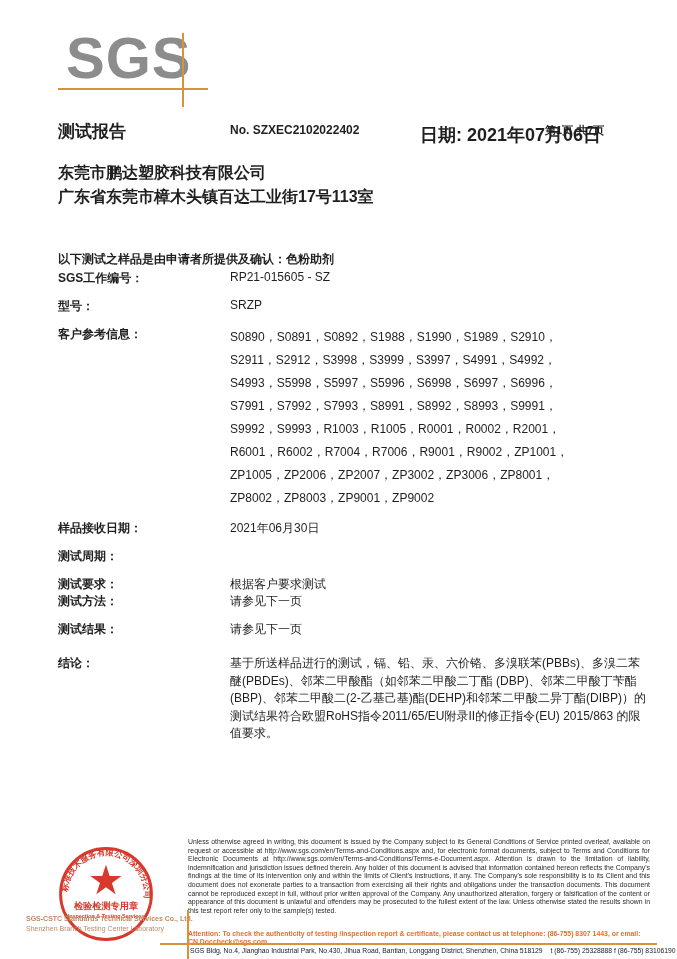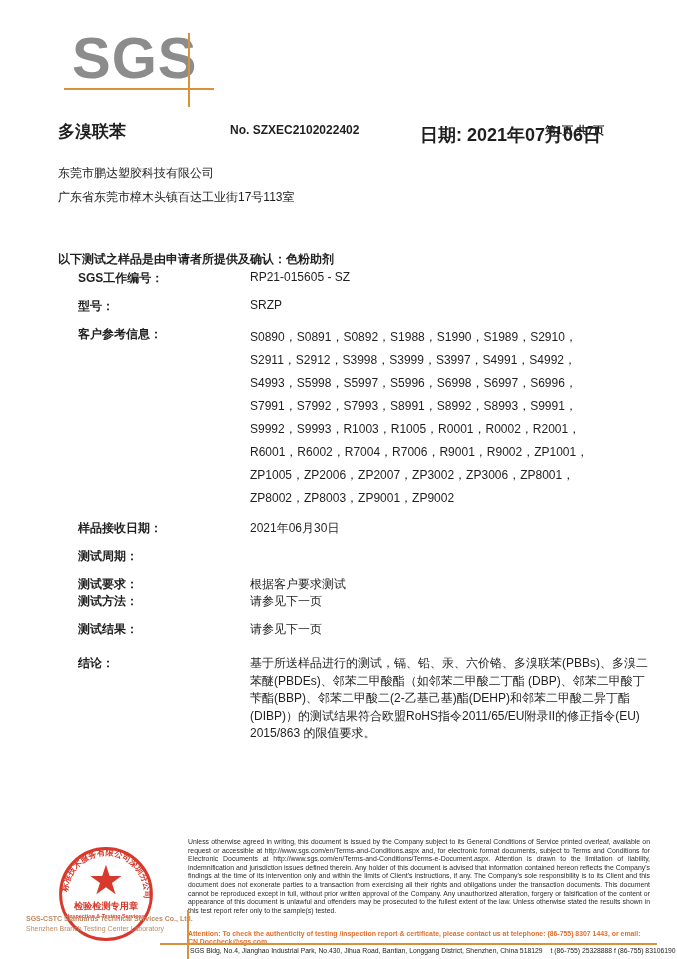--- a/index.html
+++ b/index.html
@@ -8,38 +8,38 @@
     --logo-gray:#8c8c8c;
     --attention:#e2702d;
     --ink:#1f1f1f;
   }
   *{margin:0;padding:0;box-sizing:border-box;}
   html,body{background:#ffffff;}
   body{font-family:"Liberation Sans", sans-serif;color:var(--ink);}
   .page{position:relative;width:677px;height:959px;background:#fff;overflow:hidden;}
 
   
-  .logo-wrap{position:absolute;left:64px;top:30px;width:160px;height:80px;}
+  .logo-wrap{position:absolute;left:58px;top:30px;width:160px;height:80px;}
   .logo-text{position:absolute;left:8px;top:-6px;font-size:58px;font-weight:700;color:var(--logo-gray);letter-spacing:1px;font-family:"Liberation Sans",sans-serif;}
   .crop-h{position:absolute;left:0;top:58px;width:150px;height:2px;background:var(--accent);}
   .crop-v{position:absolute;left:124px;top:3px;width:2px;height:74px;background:var(--accent);}
 
   
   .title-row{position:absolute;left:58px;top:120px;width:580px;height:22px;}
   .doc-title{position:absolute;left:0;top:0;font-size:17px;font-weight:700;}
   .doc-no{position:absolute;left:172px;top:3px;font-size:12px;font-weight:700;}
   .doc-date{position:absolute;left:362px;top:3px;font-size:18px;font-weight:700;}
   .doc-pages{position:absolute;left:487px;top:3px;font-size:11px;font-weight:700;}
 
-  .applicant{position:absolute;left:58px;top:161px;font-size:12px;font-weight:400;line-height:24px;}
+  .applicant{position:absolute;left:58px;top:161px;font-size:16px;font-weight:700;line-height:24px;}
 
   
   .body-block{position:absolute;left:58px;top:251px;width:592px;font-size:12px;}
   .intro-line{font-weight:600;margin-bottom:2px;}
-  .row{display:flex;align-items:flex-start;margin-left:20px;}
+  .row{display:flex;align-items:flex-start;}
   .row .lbl{width:172px;flex:0 0 172px;font-weight:600;}
   .row .val{flex:1;font-weight:400;}
   .row.mb{margin-bottom:11px;}
   .ref-lines .ref-line{line-height:23px;}
   .gap6{height:6px;}
   .gap10{height:10px;}
   .conclusion{line-height:17.5px;width:424px;}
 
   
   .footer{position:absolute;left:0;top:830px;width:677px;height:129px;font-family:"Liberation Sans",sans-serif;}
@@ -62,21 +62,21 @@
 
 <div class="page">
 
   <div class="logo-wrap">
     <div class="logo-text">SGS</div>
     <div class="crop-h"></div>
     <div class="crop-v"></div>
   </div>
 
   <div class="title-row">
-    <div class="doc-title">多溴联苯</div>
+    <div class="doc-title">测试报告</div>
     <div class="doc-no">No. SZXEC2102022402</div>
     <div class="doc-date">日期: 2021年07月06日</div>
     <div class="doc-pages">第1页,共7页</div>
   </div>
 
   <div class="applicant">
     <div>东莞市鹏达塑胶科技有限公司</div>
     <div>广东省东莞市樟木头镇百达工业街17号113室</div>
   </div>
 

